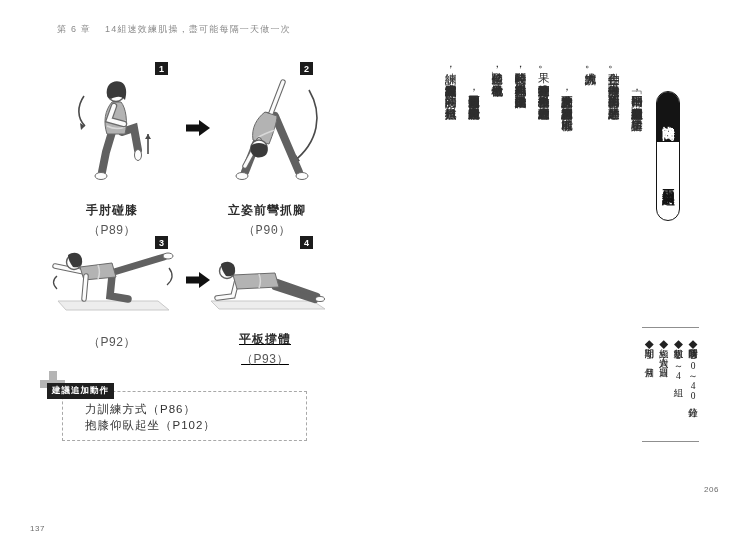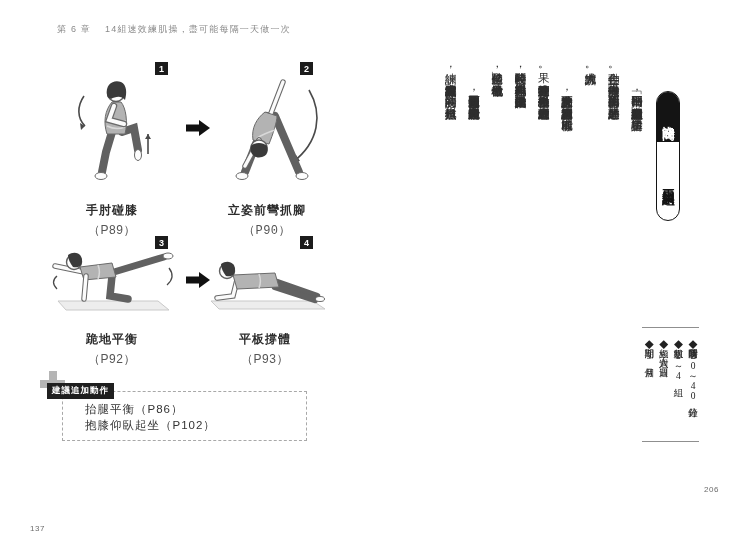--- a/index.html
+++ b/index.html
@@ -152,32 +152,31 @@
 
   <div class="ex-label" style="left:57px; top:186px;">
     <div class="ex-name">手肘碰膝</div>
     <div class="ex-ref">（P89）</div>
   </div>
   <div class="ex-label" style="left:212px; top:186px;font-family:Liberation Mono, monospace;">
     <div class="ex-name">立姿前彎抓腳</div>
     <div class="ex-ref">（P90）</div>
   </div>
   <div class="ex-label" style="left:57px; top:315px;">
-    <div class="ex-name">跪地平衡</div>
     <div class="ex-ref">（P92）</div>
   </div>
-  <div class="ex-label" style="left:210px; top:315px;">
+  <div class="ex-label" style="left:210px; top:315px;text-decoration:underline;">
     <div class="ex-name">平板撐體</div>
     <div class="ex-ref">（P93）</div>
   </div>
 
   <div class="plus-icon"></div>
   <div class="sugg-tag">建議追加動作</div>
   <div class="sugg-box"></div>
-  <div class="sugg-item" style="top:402px;">抬腿平衡（P86）</div>
+  <div class="sugg-item" style="top:402px;">力訓練方式（P86）</div>
   <div class="sugg-item" style="top:418px;text-align:right;">抱膝仰臥起坐（P102）</div>
 
   <div class="pagenum" style="left:30px; top:484px;margin-top:40px;">137</div>
 
   <div class="title-badge">
     <div class="title-badge-top">
       <span class="vtext">沒時間</span>
     </div>
     <div class="title-badge-bottom">
       <span class="vtext">兩日集訓組</span>

